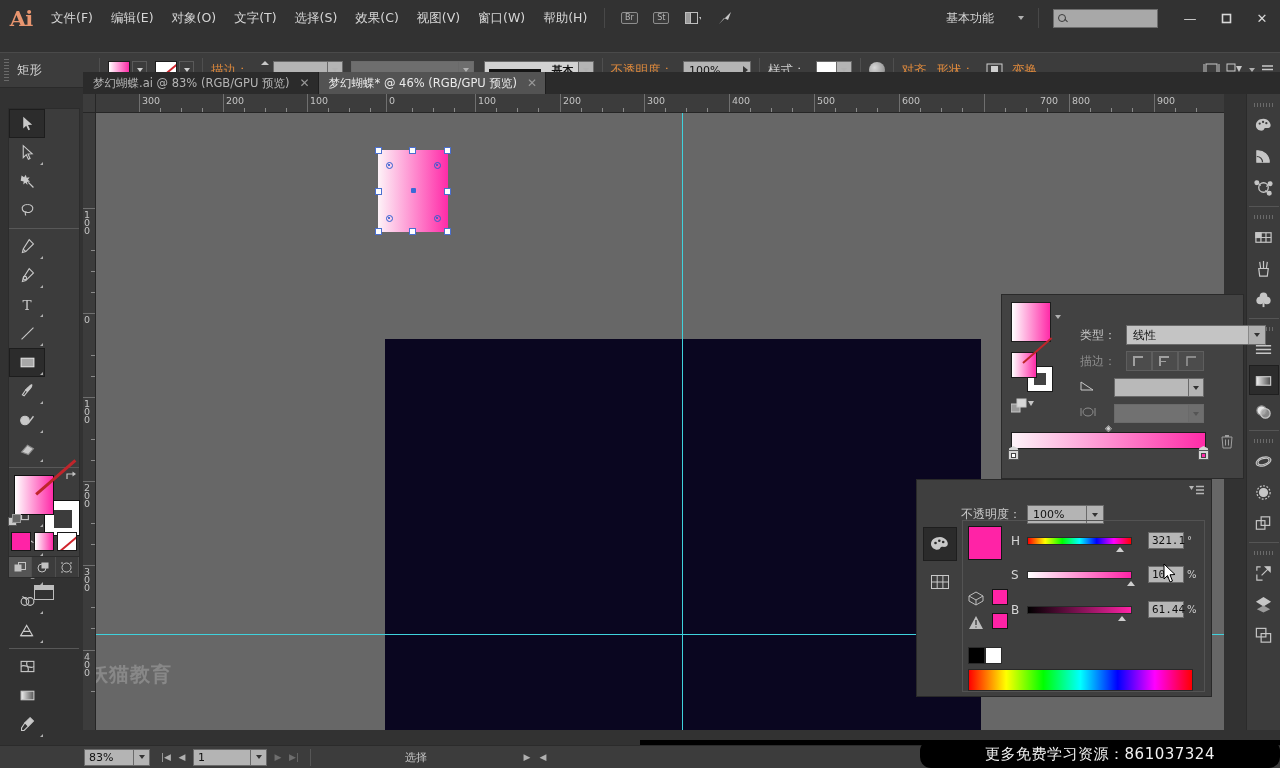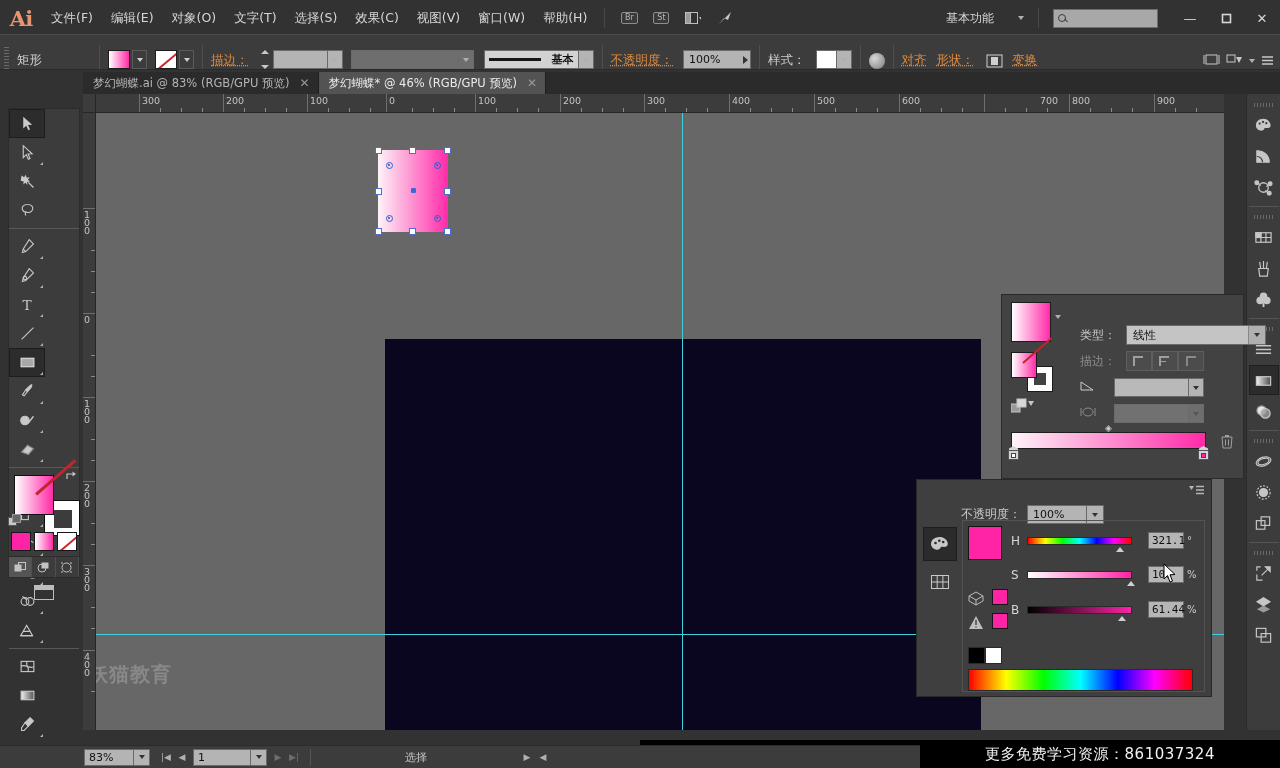--- a/index.html
+++ b/index.html
@@ -53,23 +53,23 @@
     position:relative;
   }
   .search-glass:after{content:"";position:absolute;width:4px;height:1.4px;background:#3c3c3c;
     transform:rotate(45deg);right:-3px;bottom:0px;}
   .wbtns { display:flex; margin-left:14px; }
   .wbtn { width:36px; height:28px; display:flex;align-items:center;justify-content:center;
     color:#d8d8d8; font-size:13px; }
 
   
   .ctrlbar {
-    position:absolute; left:0; top:34px; width:1280px; height:36px;
+    position:absolute; left:0; top:52px; width:1280px; height:36px;
     background:#3c3c3c; border-top:1px solid #4a4a4a; border-bottom:1px solid #2a2a2a;
-    display:flex; align-items:flex-end; padding-left:4px;
+    display:flex; align-items:center; padding-left:4px;
   }
   .grip { width:5px;height:22px;
     background:repeating-linear-gradient(to bottom,#6a6a6a 0 1px,transparent 1px 3px);
     margin-right:8px;}
   .ctrl-label { color:#cfcfcf; font-size:12.5px; margin-right:10px; white-space:nowrap;}
   .ctrl-label.orange { color:#e08a3c; text-decoration: underline; text-decoration-style: dotted;}
   .vsep { width:1px;height:24px;background:#4f4f4f;margin:0 8px;}
   .swatch-box { width:22px;height:19px;border:1px solid #1d1d1d; }
   .sw-pink-grad { background:linear-gradient(to right,#ffffff,#ff2ba8); }
   .sw-none { background:#fff; position:relative; overflow:hidden;}
@@ -364,21 +364,21 @@
   .zoom-dd{width:16px;height:17px;background:#b4b4b4;border:1px solid #6a6a6a;border-left:none;display:flex;align-items:center;justify-content:center;}
   .nav-btn{width:16px;height:17px;display:flex;align-items:center;justify-content:center;color:#b0b0b0;font-size:9px;}
   .nav-btn.dim{color:#6e6e6e;}
   .page-field{width:58px;height:17px;background:#b4b4b4;border:1px solid #6a6a6a;
     font-size:11px;color:#111;display:flex;align-items:center;padding-left:4px;}
   .sb-sep{width:1px;height:17px;background:#565656;margin:0 8px;}
   .sb-status{font-size:11px;color:#c8c8c8;}
   .footer-note{
     position:absolute; right:0; bottom:0; width:360px; height:28px;
     background:#000; color:#f2f2f2; font-size:15px;
-    display:flex; align-items:center; justify-content:center; letter-spacing:0.5px;
+    display:flex; align-items:center; justify-content:center; letter-spacing:0.5px;border-radius:11px;
   }
   .bottom-black{position:absolute;left:640px;bottom:0;width:640px;height:28px;background:#000;}
 </style>
 </head>
 <body>
 
 <div id="app">
 
   <div class="menubar">
     <div class="ai-logo">Ai</div>

